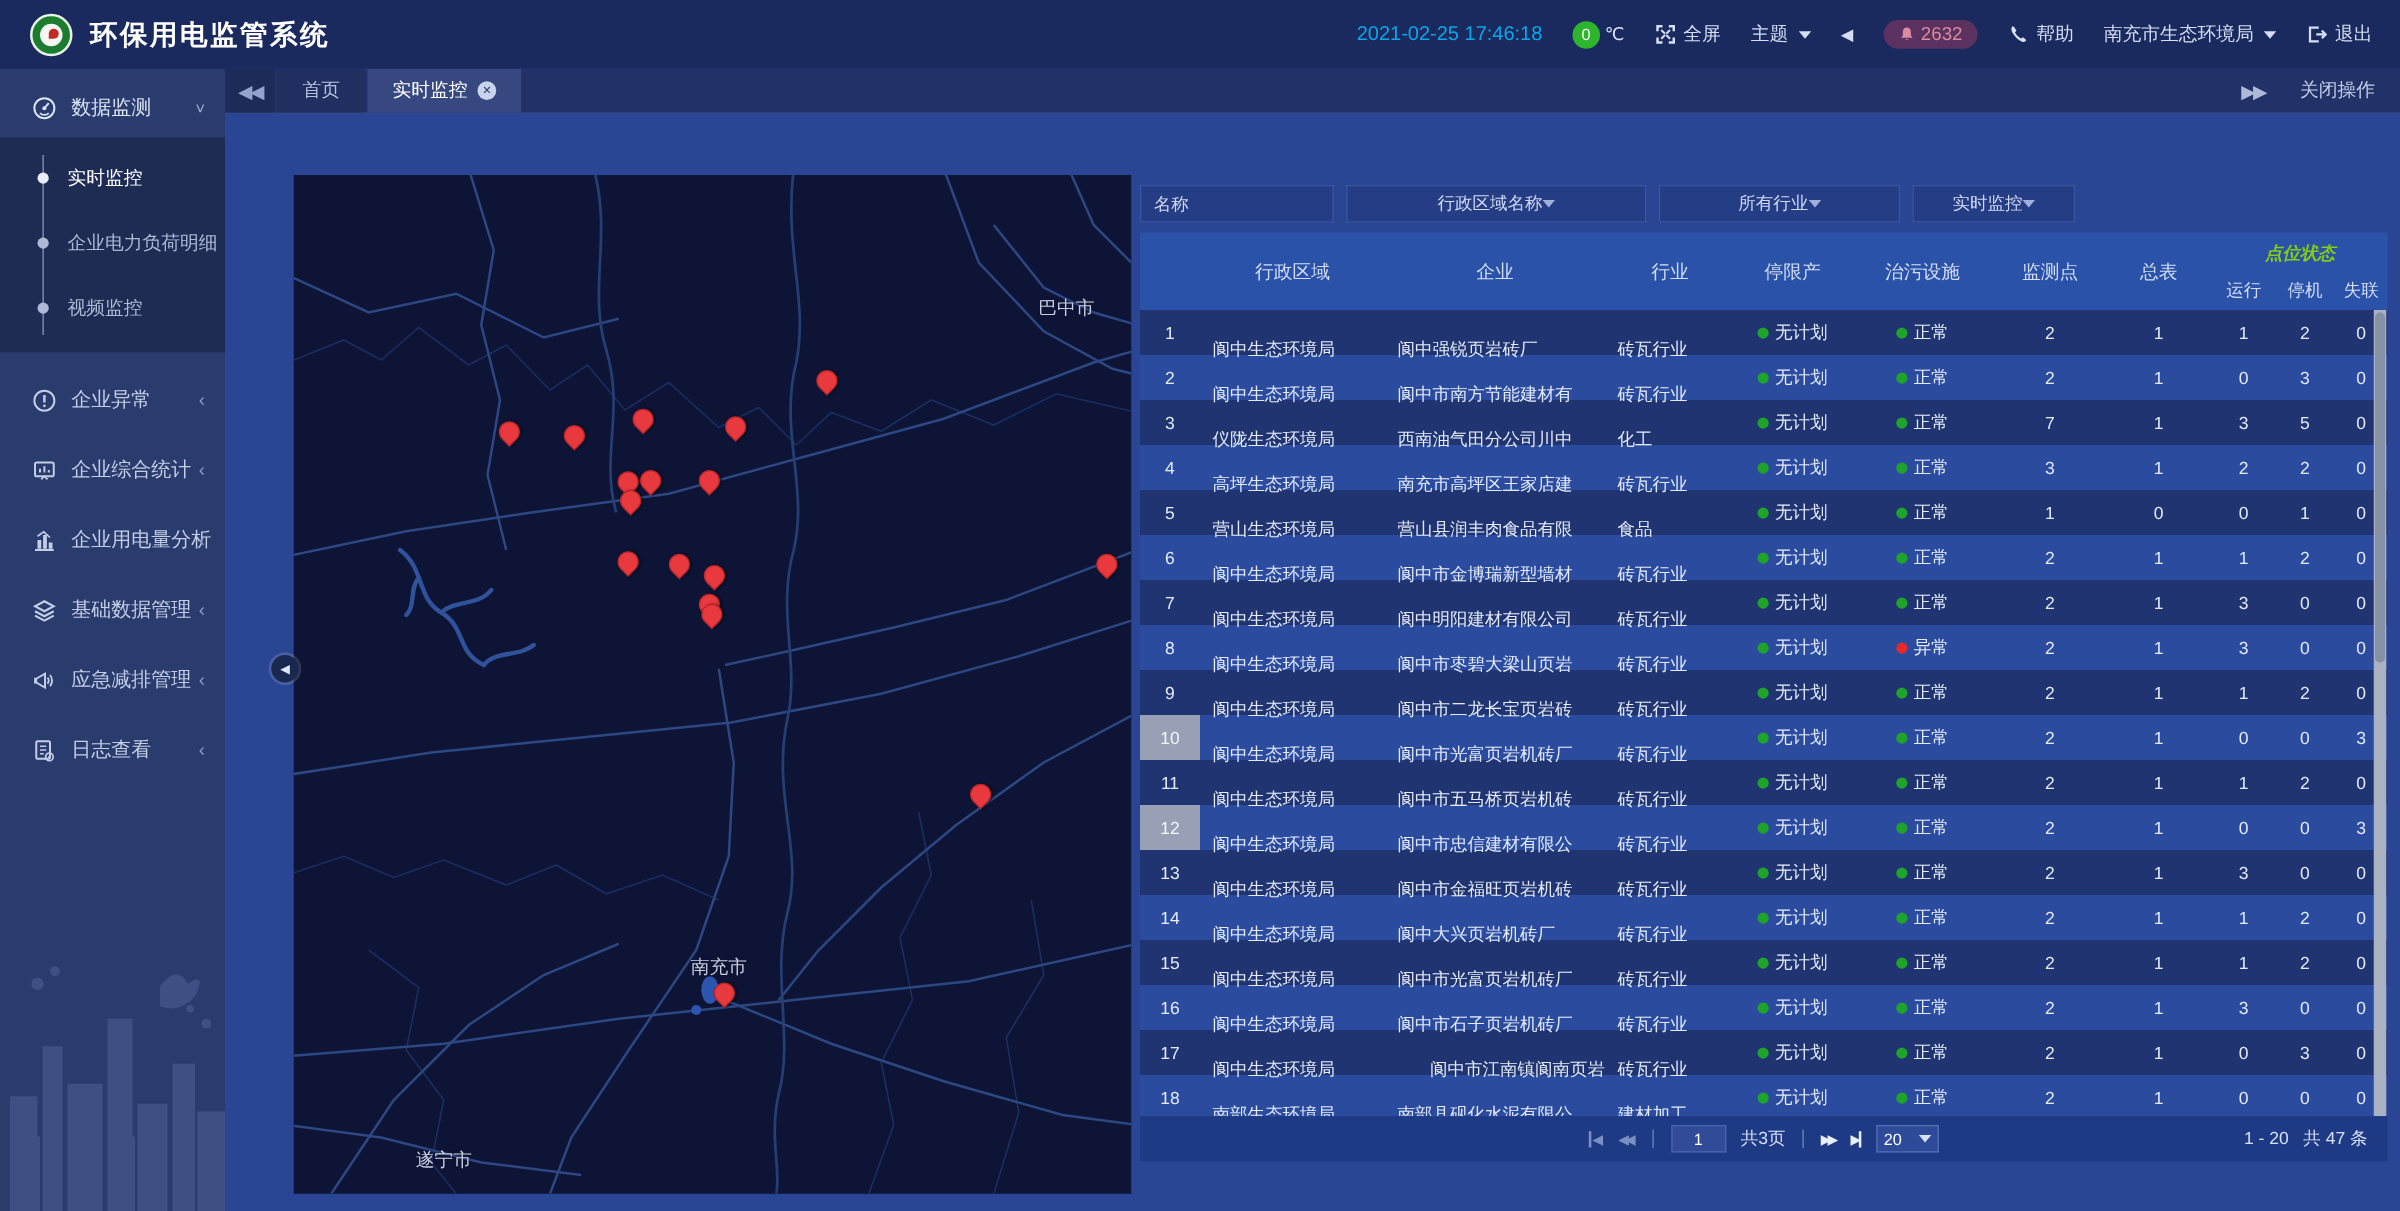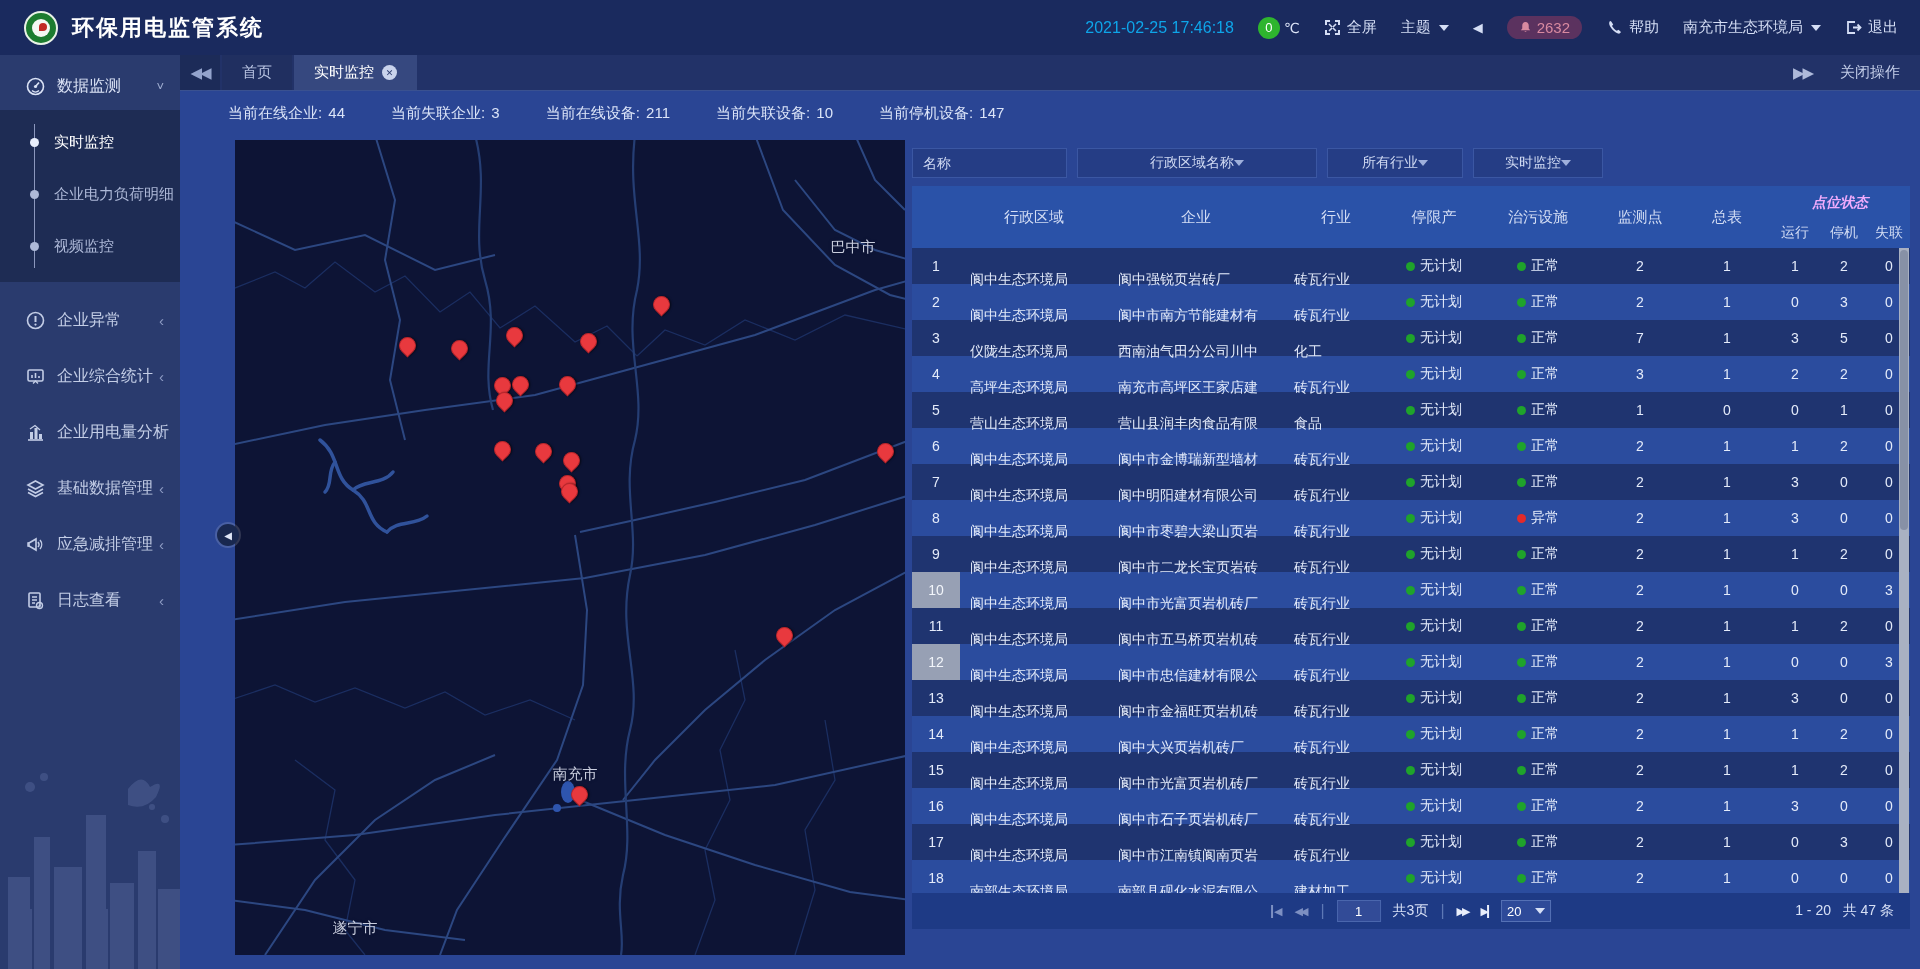--- a/index.html
+++ b/index.html
@@ -92,29 +92,29 @@
   
   .panel { position:absolute; left:732px; top:57px; width:998px; height:781px; }
   .filters { display:flex; gap:10px; height:30px; }
   .f-box { background:#253d85; border:1px solid #3b57a3; color:#cfd9f2; font-size:14px;
     height:30px; display:flex; align-items:center; padding:0 10px; }
   .f-input { width:155px; }
   .f-input input { width:100%; background:transparent; border:none; outline:none; color:#e7edfb;
     font-size:14px; font-family:inherit; }
   .f-input input::placeholder { color:#cfd9f2; opacity:1; }
   .f-select { justify-content:center; cursor:pointer; }
-  .f-sel-1 { width:240px; } .f-sel-2 { width:136px; } .f-sel-3 { width:130px; }
+  .f-sel-1 { width:240px; } .f-sel-2 { width:193px; } .f-sel-3 { width:130px; }
   .f-caret { width:0; height:0; border-left:5px solid transparent; border-right:5px solid transparent;
     border-top:6px solid #9fb0dc; }
 
   .thead { margin-top:8px; height:62px; background:#2a52a8; display:flex; color:#d3ddf4;
     font-size:15px; }
   .hcell { display:flex; align-items:center; justify-content:center; }
   .hgroup { display:flex; flex-direction:column; justify-content:space-between; padding:8px 0 6px 0; }
-  .hgroup-title { font-style:italic; font-weight:bold; text-align:center; font-size:14px; color:#f0abfc; }
+  .hgroup-title { font-style:italic; font-weight:bold; text-align:center; font-size:14px; color:#84cc16; }
   .hgroup-sub { display:flex; }
   .hgroup-sub span { text-align:center; font-size:14px; }
 
   .tbody { position:relative; height:645px; overflow:hidden; }
   .trow { display:flex; height:36px; align-items:center; font-size:14px; color:#e4ebfa; cursor:pointer; }
   .trow.dark { background:#1f3470; }
   .trow.light { background:#2b4c9e; }
   .tcell { overflow:hidden; white-space:nowrap; }
   .c-center { text-align:center; }
   .c-left { padding-left:10px; text-align:left;margin-top:28px; }
@@ -328,27 +328,20 @@
             <span class="tab-close">✕</span>
           </div>
         </div>
       <div class="tabbar-right">
         <span class="tab-expand">▶▶</span>
         <span class="close-ops">关闭操作</span>
       </div>
     </div>
 
     <div class="content">
-      <div class="stats-row" id="stats-row">
-          <div class="stat-item"><span class="sl">当前在线企业:</span><span class="sv"> 44</span></div>
-          <div class="stat-item"><span class="sl">当前失联企业:</span><span class="sv"> 3</span></div>
-          <div class="stat-item"><span class="sl">当前在线设备:</span><span class="sv"> 211</span></div>
-          <div class="stat-item"><span class="sl">当前失联设备:</span><span class="sv"> 10</span></div>
-          <div class="stat-item"><span class="sl">当前停机设备:</span><span class="sv"> 147</span></div>
-        </div>
 
       <div class="map" id="map-panel">
         <svg viewBox="0 0 670 815" width="670" height="815">
           <g fill="none" stroke="#1b2e61" stroke-width="1.3">
             <path d="M-5,150 L40,132 70,148 100,122 140,152 170,136 205,172 235,152 265,188 300,166 340,202 372,186 402,216"></path>
             <path d="M402,216 L430,190 470,205 510,180 560,200 610,175 675,190"></path>
             <path d="M-5,560 L40,545 80,562 120,548 170,568 210,552 250,575 295,560 340,580"></path>
             <path d="M460,815 L480,760 470,710 495,660 485,610 510,560 500,510"></path>
             <path d="M560,815 L580,750 570,690 600,640 590,580"></path>
             <path d="M60,620 L100,650 90,700 120,740 110,790 130,815"></path>
@@ -653,21 +646,21 @@
               <div class="tcell c-center" style="width: 116px;"><span class="dot green"></span><span>正常</span></div>
               <div class="tcell c-center" style="width: 88px;">2</div>
               <div class="tcell c-center" style="width: 86px;">1</div>
               <div class="tcell c-center" style="width: 50px;">3</div>
               <div class="tcell c-center" style="width: 48px;">0</div>
               <div class="tcell c-center" style="width: 42px;">0</div>
             </div>
             <div class="trow dark">
               <div class="tcell c-num" style="width: 48px;">17</div>
               <div class="tcell c-left" style="width: 148px;">阆中生态环境局</div>
-              <div class="tcell c-left" style="width: 176px;">阆中市江南镇阆南页岩</div>
+              <div class="tcell c-left" style="width: 176px; text-align: right;">阆中市江南镇阆南页岩</div>
               <div class="tcell c-left" style="width: 104px;">砖瓦行业</div>
               <div class="tcell c-center" style="width: 92px;"><span class="dot green"></span><span>无计划</span></div>
               <div class="tcell c-center" style="width: 116px;"><span class="dot green"></span><span>正常</span></div>
               <div class="tcell c-center" style="width: 88px;">2</div>
               <div class="tcell c-center" style="width: 86px;">1</div>
               <div class="tcell c-center" style="width: 50px;">0</div>
               <div class="tcell c-center" style="width: 48px;">3</div>
               <div class="tcell c-center" style="width: 42px;">0</div>
             </div>
             <div class="trow light">

